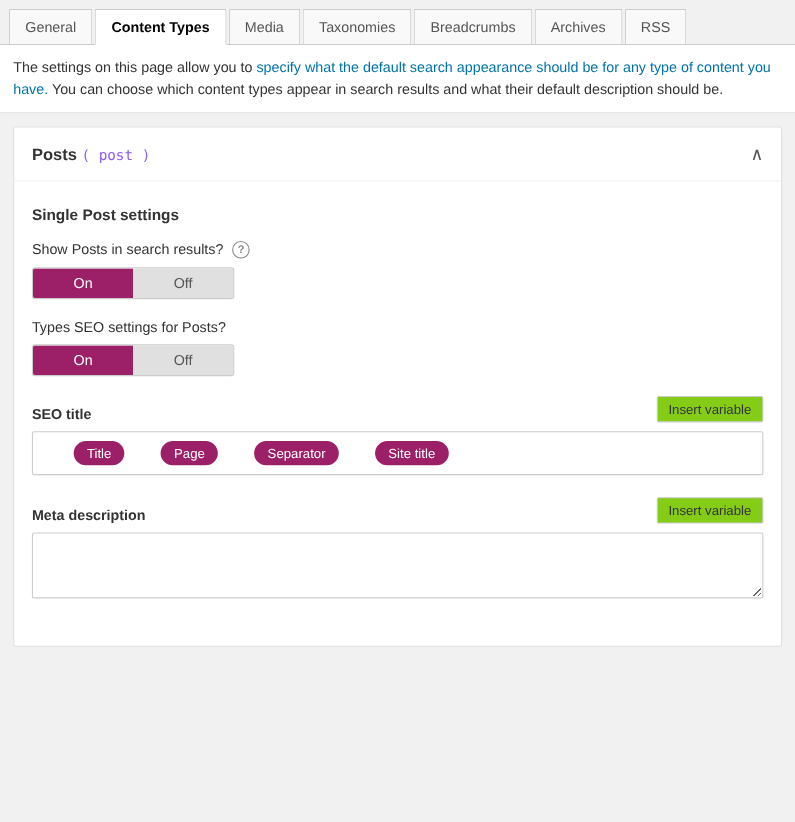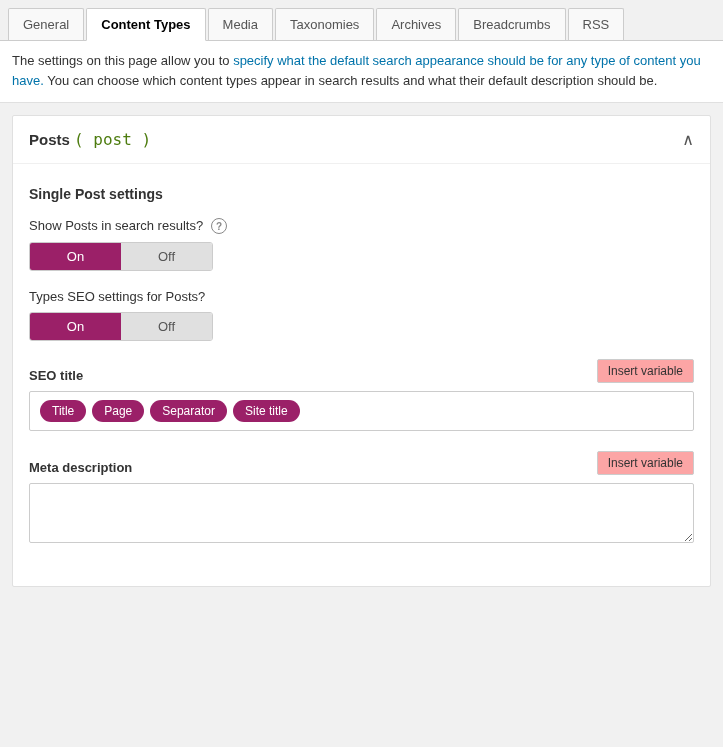--- a/index.html
+++ b/index.html
@@ -76,22 +76,22 @@
       padding: 14px 16px;
       border-bottom: 1px solid #f0f0f0;
     }
     .card-header-title {
       font-size: 15px;
       font-weight: bold;
     }
     .card-header-title .post-type {
       font-weight: normal;
       font-family: monospace;
-      font-size: 16px;
-      color: #4d7c0f;
+      font-size: 13px;
+      color: #8b5cf6;
     }
     .chevron-up {
       font-size: 16px;
       color: #555;
       cursor: pointer;
     }
 
     
     .card-body {
       padding: 16px 16px 20px 16px;
@@ -161,21 +161,21 @@
       justify-content: space-between;
       align-items: flex-end;
       margin-bottom: 8px;
     }
     .field-label {
       font-size: 13px;
       font-weight: 600;
     }
     .insert-variable-btn {
       padding: 4px 10px;
-      background: #fca5a5;
+      background: #84cc16;
       border: 1px solid #ccc;
       border-radius: 2px;
       font-size: 12px;
       cursor: pointer;
       color: #333;
     }
 
     
     .chips-input {
       border: 1px solid #ccc;
@@ -187,20 +187,21 @@
       gap: 6px;
       align-items: center;
     }
     .chip {
       background: #9b2068;
       color: #fff;
       border-radius: 20px;
       padding: 4px 12px;
       font-size: 12px;
       cursor: pointer;
+      margin-left: 27px;
     }
 
     
     .meta-textarea {
       border: 1px solid #ccc;
       border-radius: 2px;
       width: 100%;
       min-height: 60px;
       padding: 8px;
       font-size: 13px;
@@ -209,22 +210,22 @@
     }
   </style>
 </head>
 <body>
 
 <div class="tab-bar">
   <div class="tab">General</div>
   <div class="tab active">Content Types</div>
   <div class="tab">Media</div>
   <div class="tab">Taxonomies</div>
+  <div class="tab">Breadcrumbs</div>
   <div class="tab">Archives</div>
-  <div class="tab">Breadcrumbs</div>
   <div class="tab">RSS</div>
 </div>
 
 <div class="info-bar">
   <span>The settings on this page allow you to </span><span class="highlight-blue">specify what the default search appearance should be for any type of content you have.</span><span> You can choose which content types appear in search results and what their default description should be.</span>
 </div>
 
 <div class="main-content">
   <div class="card">
 

